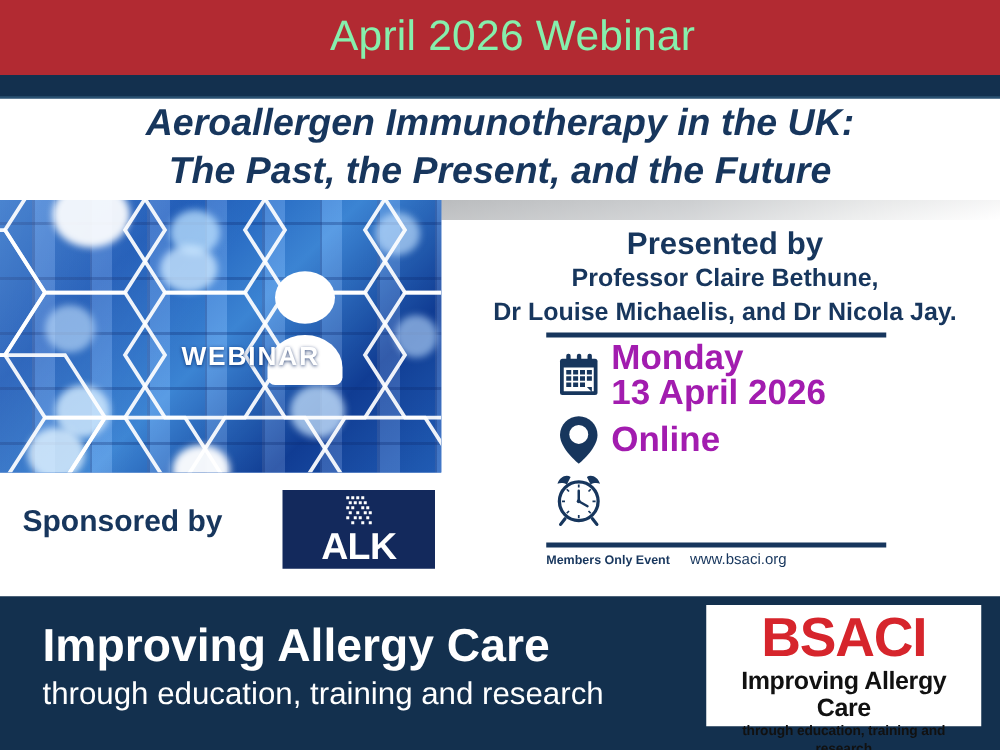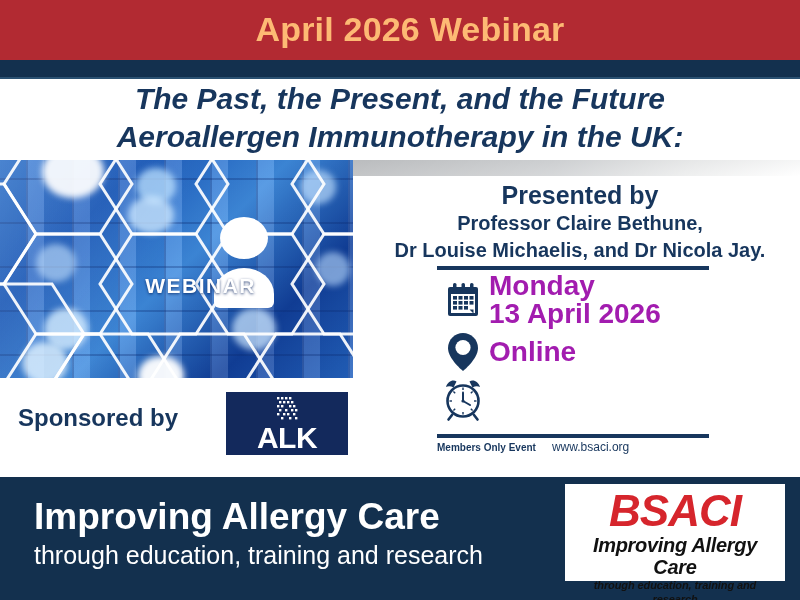--- a/index.html
+++ b/index.html
@@ -25,23 +25,23 @@
     left: 0;
     top: 0;
     width: 800px;
     height: 60px;
     background: #b22a32;
     display: flex;
     align-items: center;
     justify-content: center;
   }
   .top-banner-text {
-    color: #fdba74;
+    color: #86efac;
     font-size: 34px;
-    font-weight: bold;
+    font-weight: normal;
     letter-spacing: 0.2px;
     line-height: 1;
     padding-bottom: 2px;
     margin-left: 20px;
   }
   .navy-strip {
     position: absolute;
     left: 0;
     top: 60px;
     width: 800px;
@@ -305,21 +305,20 @@
   }
   .bsaci-logo {
     position: absolute;
     left: 565px;
     top: 484px;
     width: 220px;
     height: 97px;
     background: #ffffff;
     padding: 4px 6px;
     box-sizing: border-box;
-    font-style: italic;
   }
   .bsaci-word {
     color: #d6252c;
     font-size: 44px;
     font-weight: bold;
     letter-spacing: -1px;
     line-height: 46px;
     text-align: center;
   }
   .bsaci-sub1 {
@@ -344,22 +343,22 @@
 
 <div id="poster">
 
   <div class="top-banner">
     <div class="top-banner-text">April 2026 Webinar</div>
   </div>
   <div class="navy-strip"></div>
   <div class="navy-strip-hairline"></div>
 
   <div class="title-block">
+    <div class="title-line">Aeroallergen Immunotherapy in the UK:</div>
     <div class="title-line">The Past, the Present, and the Future</div>
-    <div class="title-line">Aeroallergen Immunotherapy in the UK:</div>
   </div>
 
   <div class="shadow-band"></div>
   <div class="shadow-band-2"></div>
 
   <div class="hero">
     <div class="hero-cubes"></div>
 
     <div class="hero-blob" style="left:42px;  top:-14px; width:62px; height:52px; background:rgba(255,255,255,0.92);"></div>
     <div class="hero-blob" style="left:136px; top:8px;   width:40px; height:36px; background:rgba(190,225,255,0.75);"></div>

